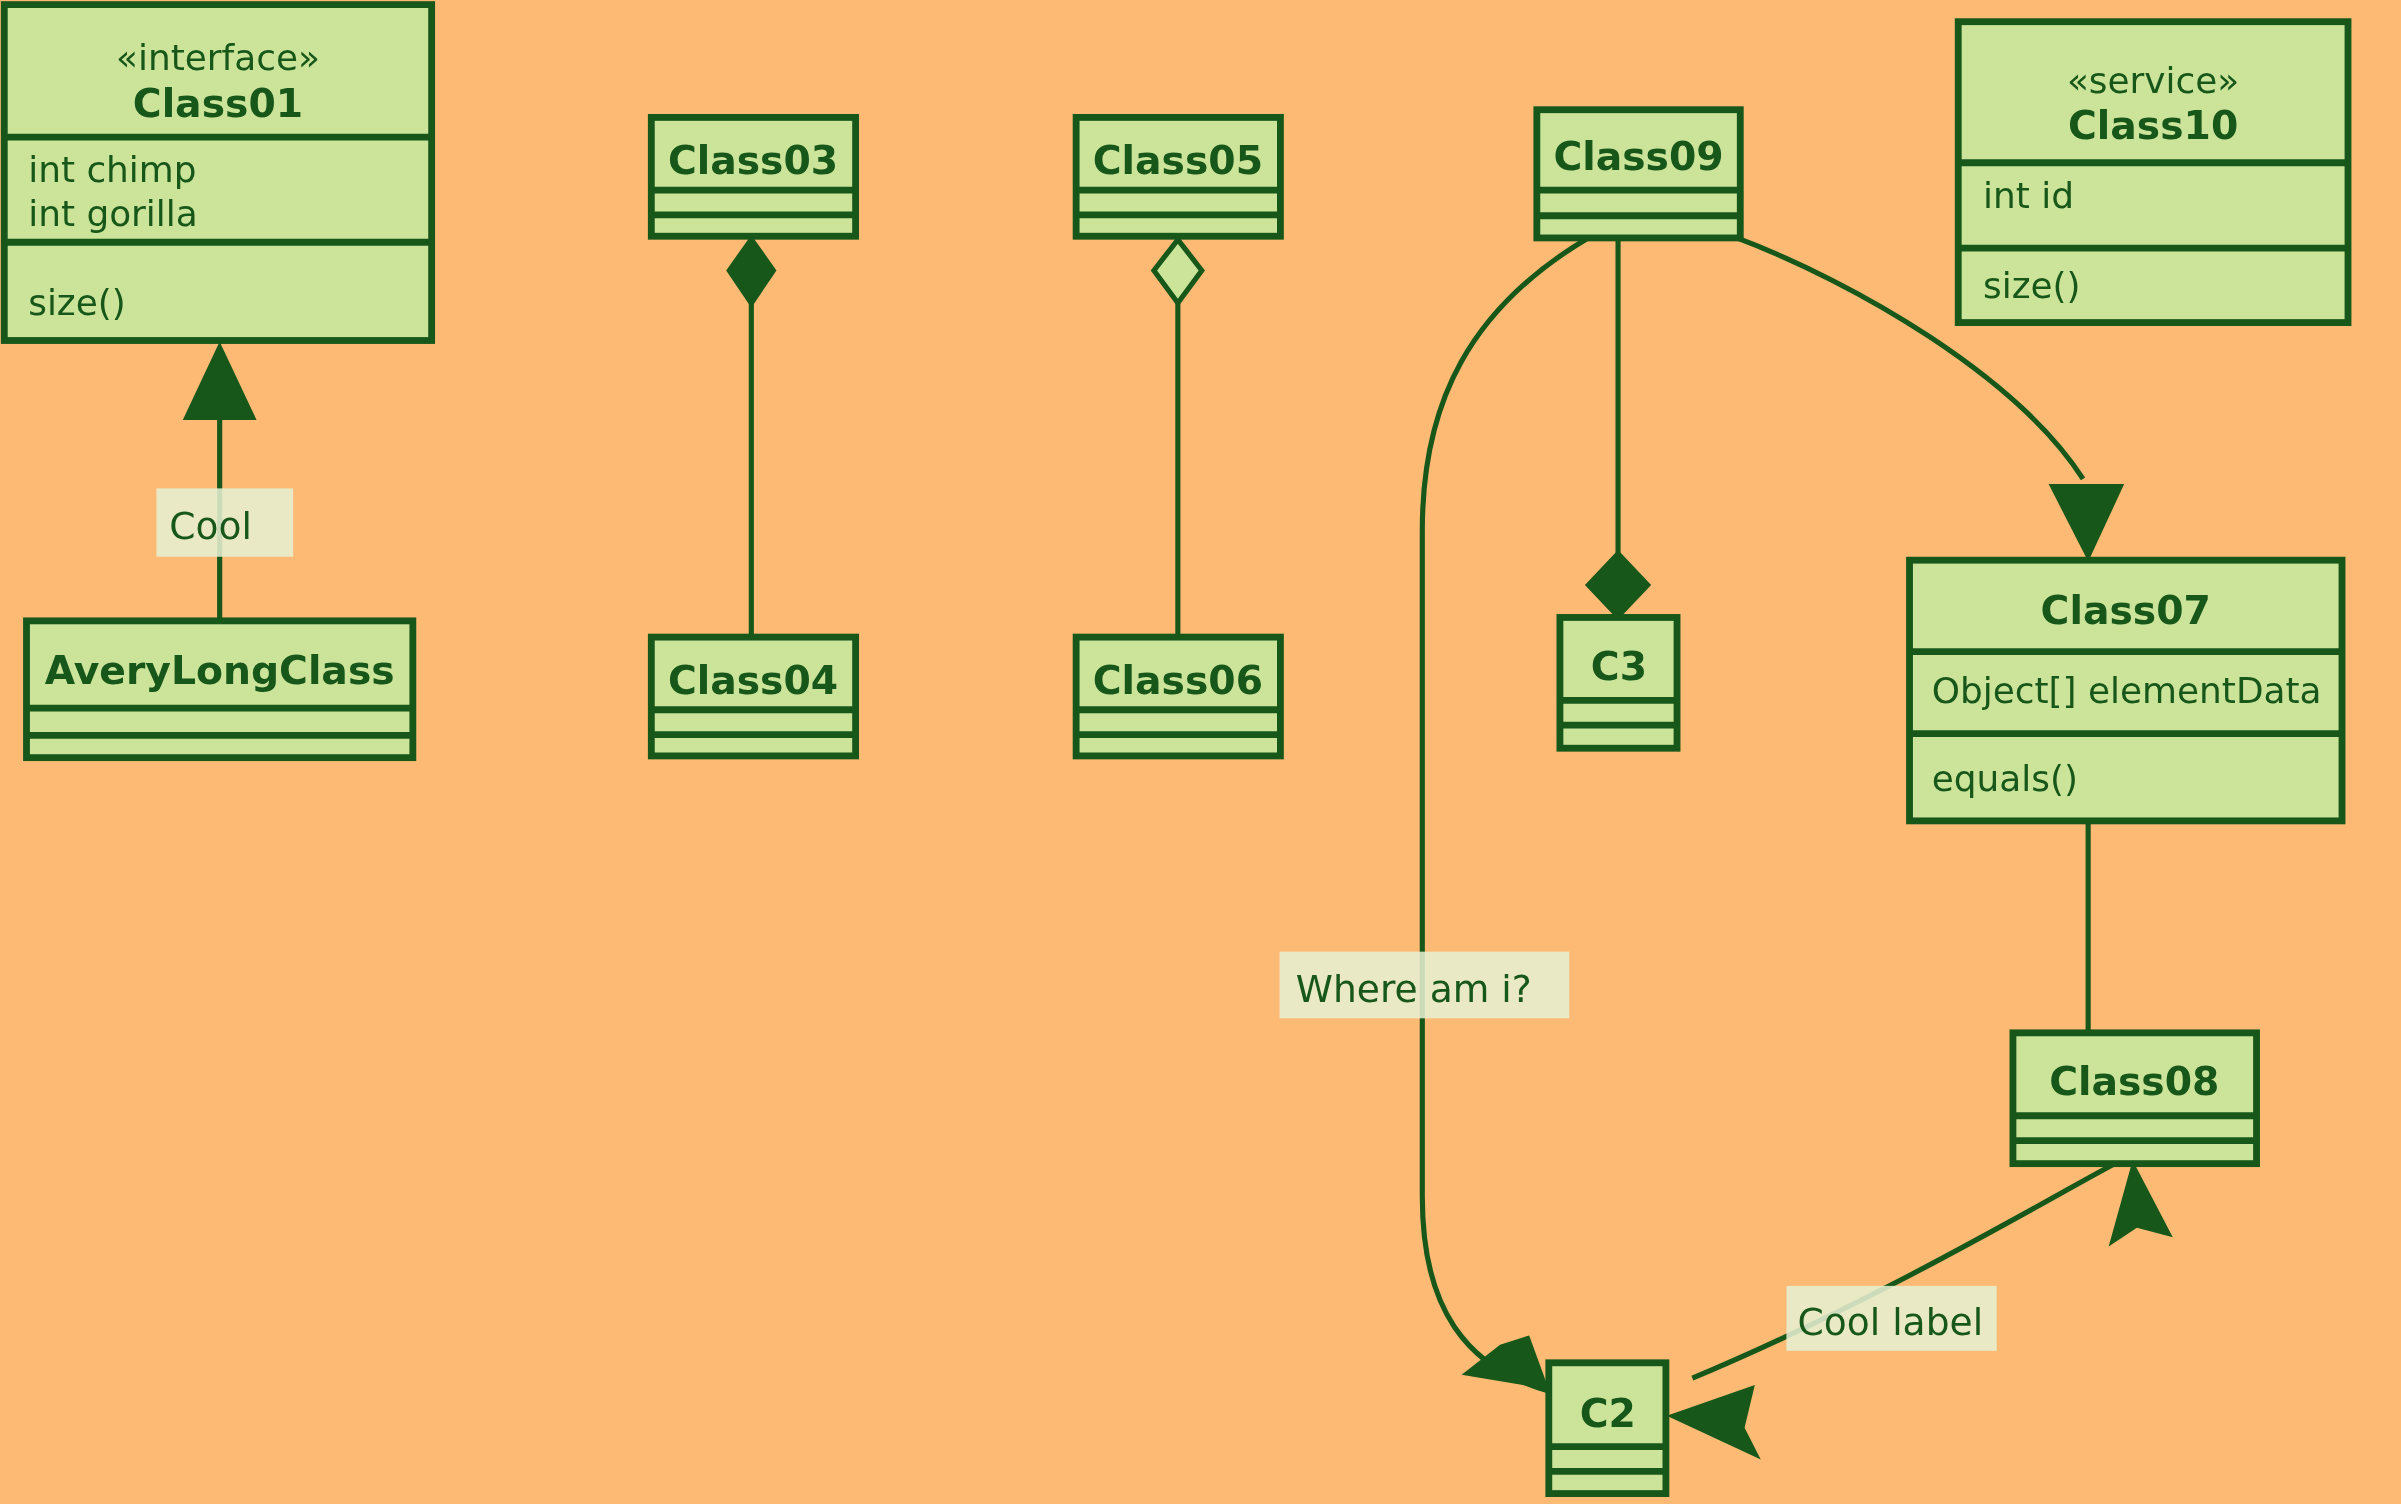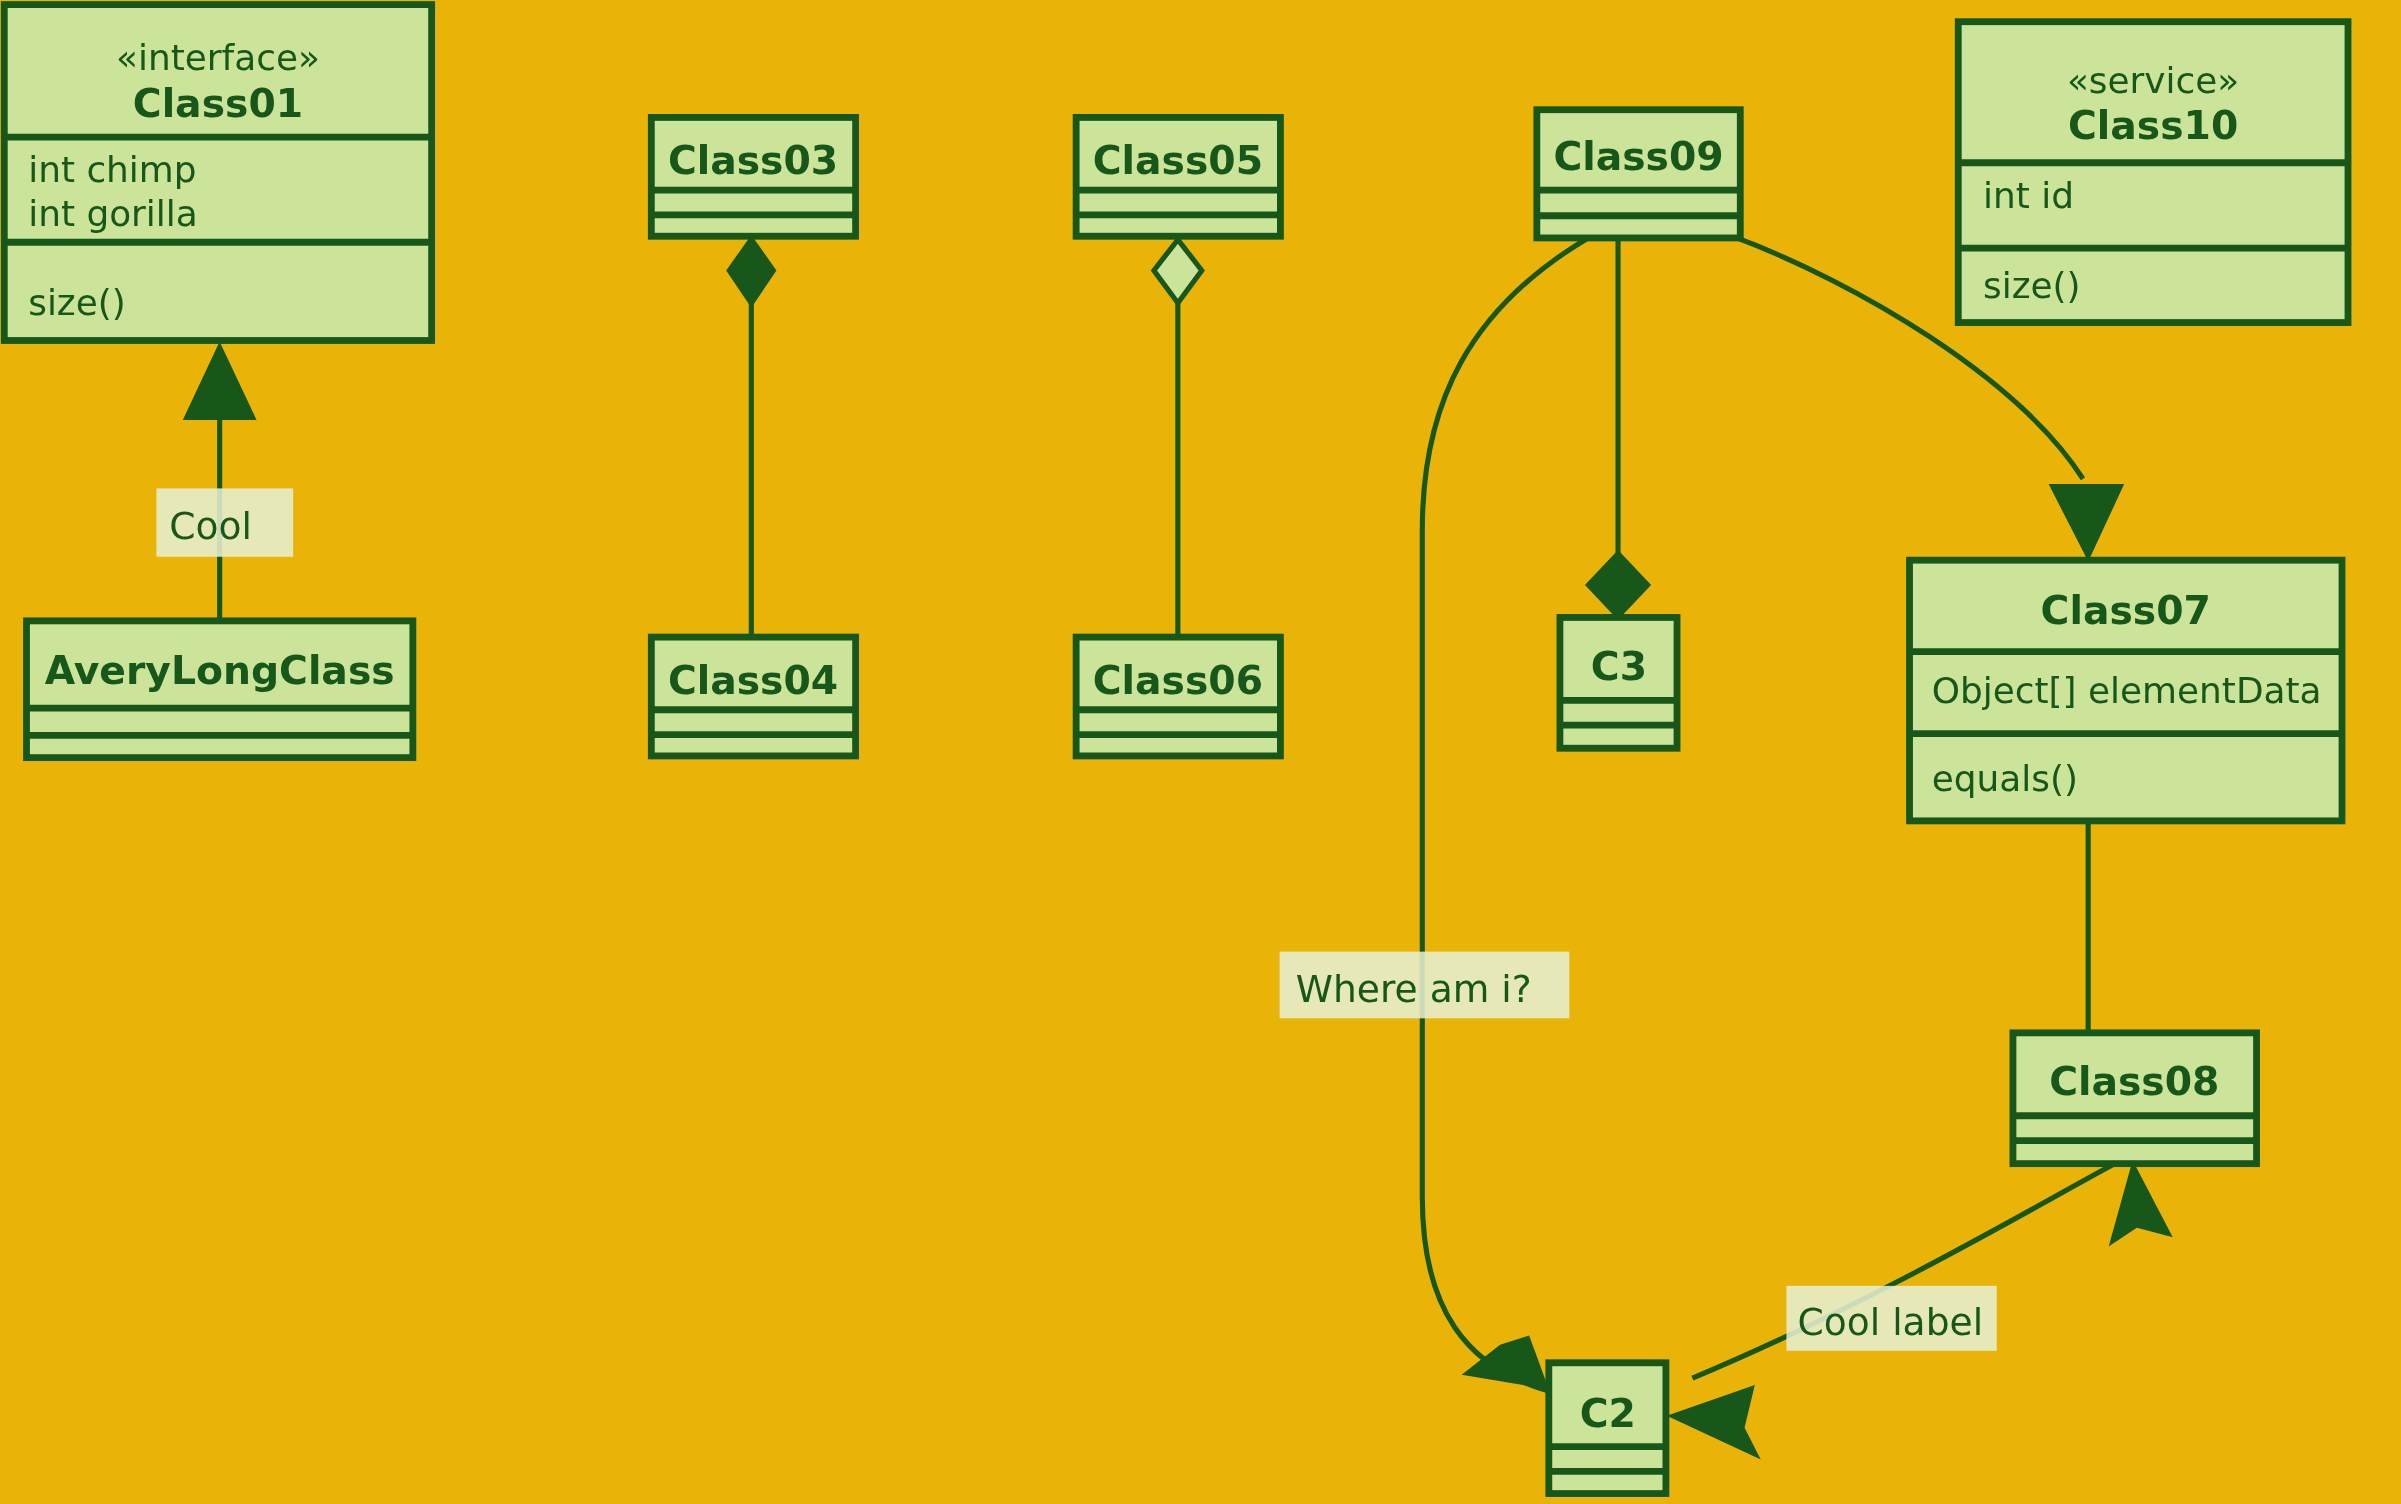--- a/index.html
+++ b/index.html
@@ -8,21 +8,21 @@
     padding: 0;
     background: #ffffff;
   }
   body {
     font-family: "DejaVu Sans", sans-serif;
   }
   #diagram-root {
     position: relative;
     width: 2401px;
     height: 1505px;
-    background: #eab308;
+    background: #fdba74;
     overflow: hidden;
   }
   svg#uml-canvas {
     display: block;
     width: 2401px;
     height: 1505px;
   }
   .cls-box-fill { fill: #cce49a; }
   .cls-box-stroke { stroke: #17571a; fill: none; }
   .cls-title {

